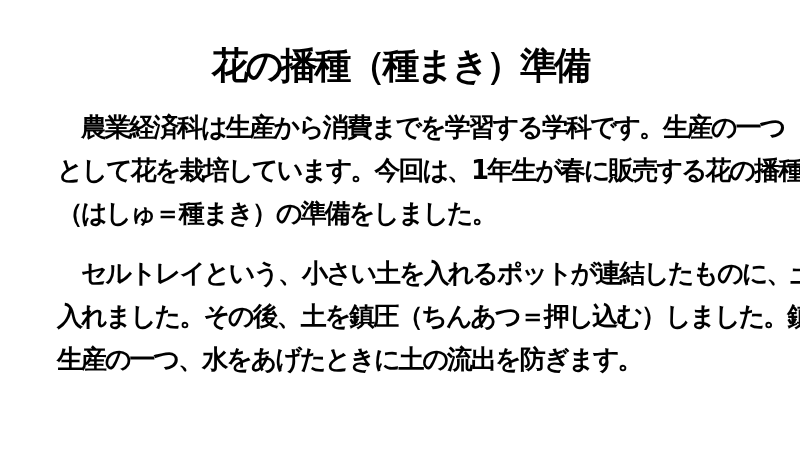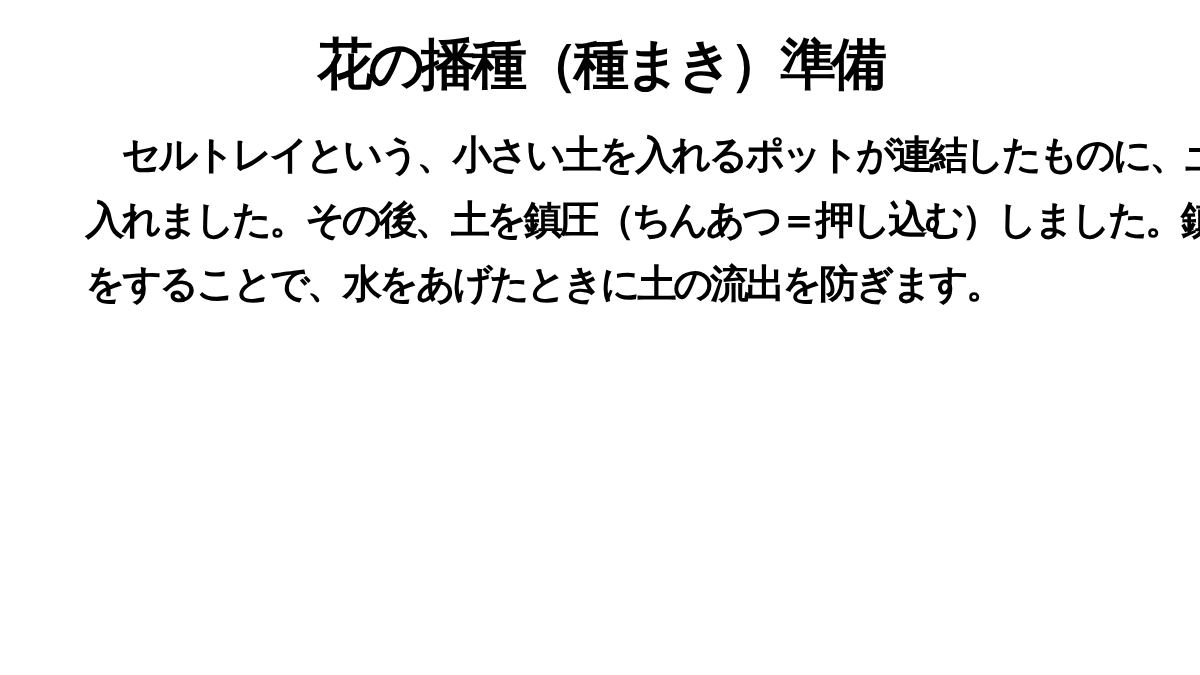--- a/index.html
+++ b/index.html
@@ -11,21 +11,21 @@
     position: relative;
     width: 800px;
     height: 450px;
     background: #ffffff;
     overflow: hidden;
     font-family: "DejaVu Sans", "Liberation Sans", sans-serif;
     color: #000000;
     box-sizing: border-box;
   }
   .slide-title {
-    padding-top: 19px;
+    padding-top: 42px;
     text-align: center;
     font-size: 37px;
     font-weight: 800;
     letter-spacing: -3px;
     line-height: 48px;
     white-space: nowrap;
   }
   .slide-body {
     margin-top: 16px;
     padding: 0 28px 0 57px;
@@ -43,22 +43,27 @@
 </style>
 </head>
 <body>
 
 <div class="slide">
 
   <div class="slide-title">花の播種（種まき）準備</div>
 
   <div class="slide-body">
 
+    <div class="paragraph">
+      <div class="text-line">　農業経済科は生産から消費までを学習する学科です。生産の一つ</div>
+      <div class="text-line">として花を栽培しています。今回は、1年生が春に販売する花の播種</div>
+      <div class="text-line">（はしゅ＝種まき）の準備をしました。</div>
+    </div>
 
     <div class="paragraph">
       <div class="text-line">　セルトレイという、小さい土を入れるポットが連結したものに、土を</div>
       <div class="text-line">入れました。その後、土を鎮圧（ちんあつ＝押し込む）しました。鎮圧</div>
-      <div class="text-line">をすることで、水をあげたときに土の流出を防ぎます。</div>
+      <div class="text-line">生産の一つ、水をあげたときに土の流出を防ぎます。</div>
     </div>
 
 
   </div>
 </div>
 
 </body></html>

